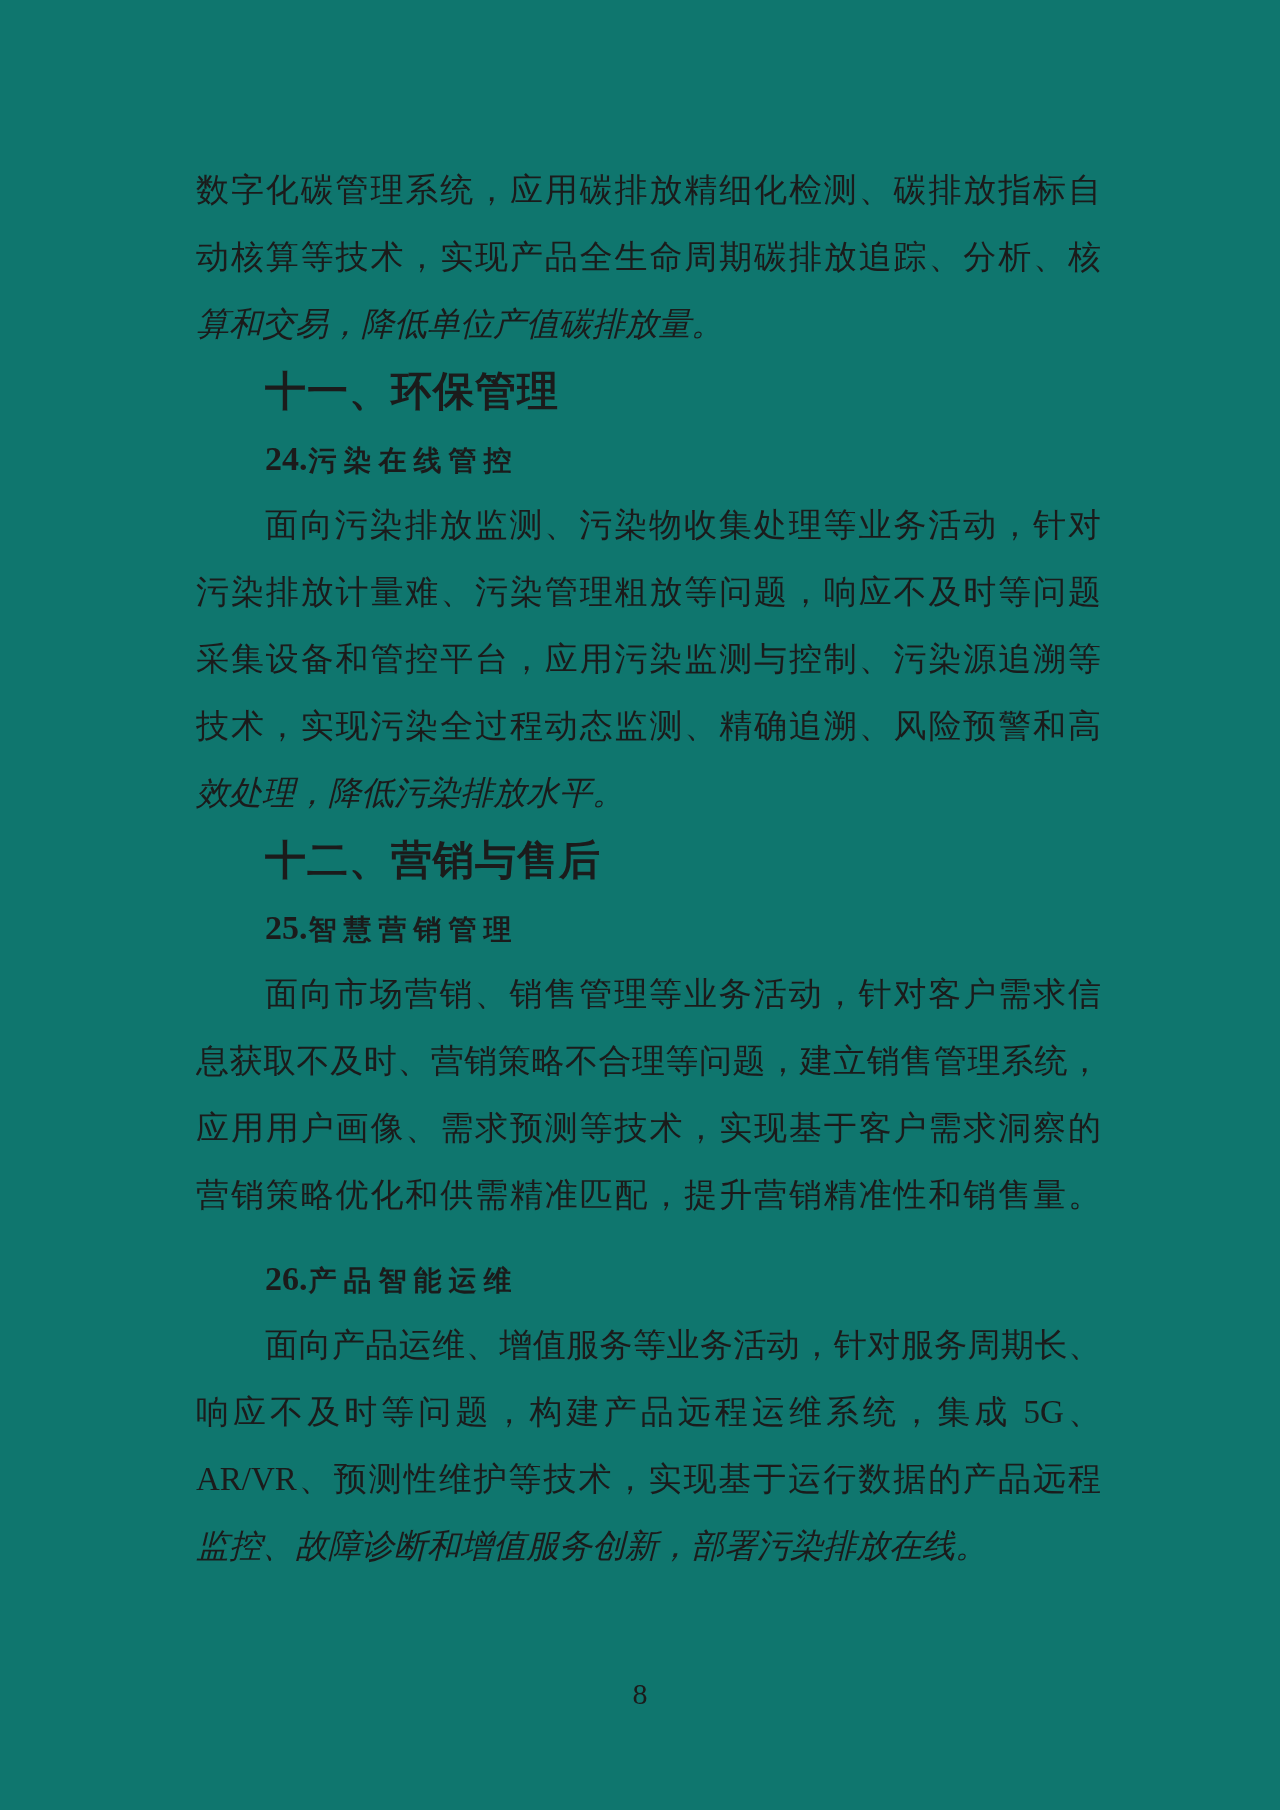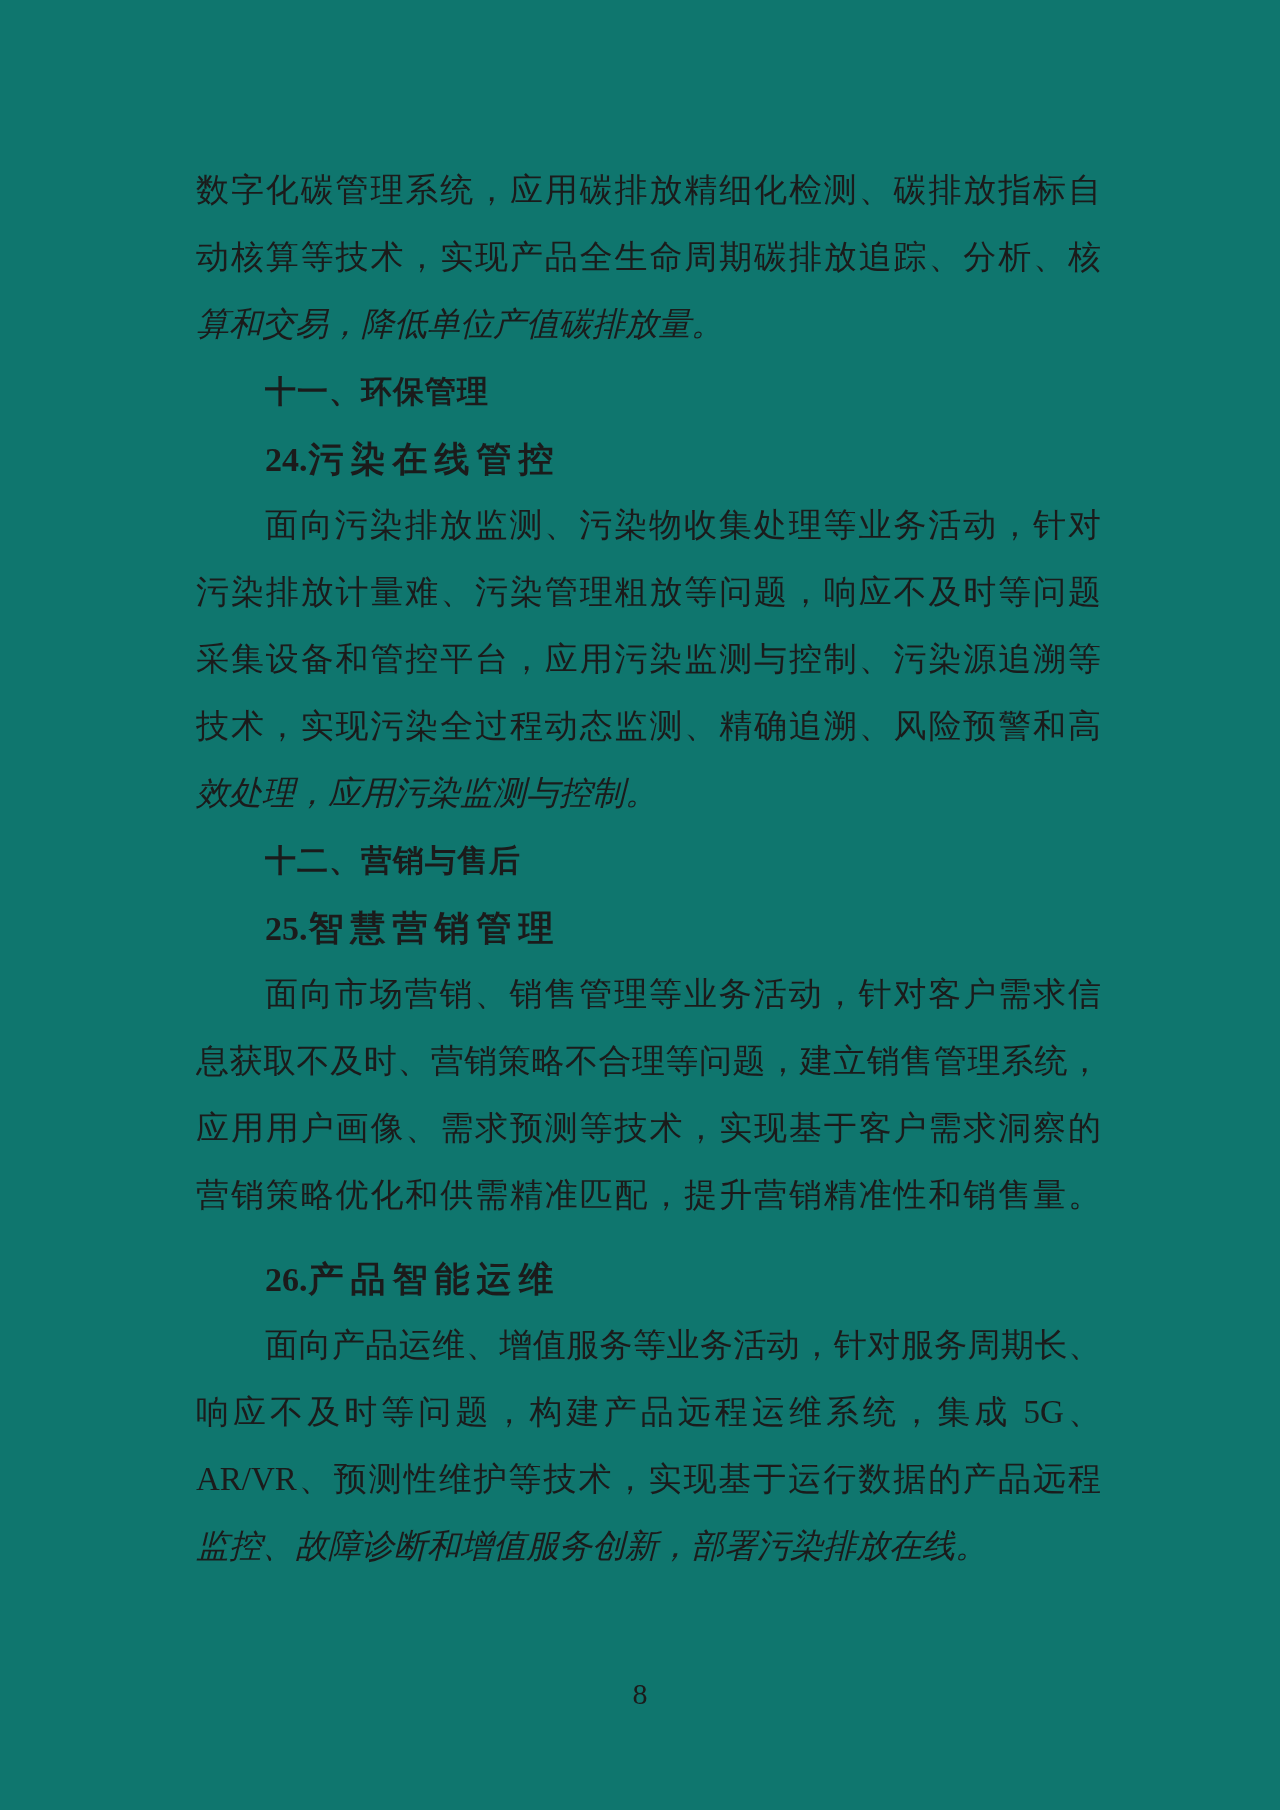--- a/index.html
+++ b/index.html
@@ -27,41 +27,41 @@
     color: #1b1b1b;
     text-align: justify;
     text-align-last: justify;
     overflow: hidden;
   }
   .line.indent { text-indent: 69px; }
   .line.endline { text-align: left; text-align-last: left; font-style: italic; }
   .line.heading {
     font-family: "Liberation Sans", "DejaVu Sans", sans-serif;
     font-weight: bold;
-    font-size: 31px;
+    font-size: 41px;
     letter-spacing: 1px;
     text-align: right;
     text-align-last: left;
     text-indent: 69px;
   }
   .line.item {
     text-align: left;
     text-align-last: left;
     text-indent: 69px;
   }
   .item-num {
     font-family: "Liberation Serif", "DejaVu Serif", serif;
     font-weight: bold;
     font-size: 34px;
     margin-right: 1px;
   }
   .item-title {
     font-family: Liberation Sans, sans-serif;
     font-weight: 600;
-    font-size: 35px;
+    font-size: 28px;
     letter-spacing: 7px;
   }
   .gap-before { margin-top: 16px; }
   .page-num {
     position: absolute;
     top: 1676px;
     left: 0;
     width: 100%;
     text-align: center;
     font-size: 30px;
@@ -83,21 +83,21 @@
     <div class="line heading">十一、环保管理</div>
 
     <div class="line item">
       <span class="item-num">24.</span><span class="item-title">污染在线管控</span>
     </div>
 
     <div class="line indent">面向污染排放监测、污染物收集处理等业务活动，针对</div>
     <div class="line">污染排放计量难、污染管理粗放等问题，响应不及时等问题</div>
     <div class="line">采集设备和管控平台，应用污染监测与控制、污染源追溯等</div>
     <div class="line">技术，实现污染全过程动态监测、精确追溯、风险预警和高</div>
-    <div class="line endline">效处理，应用污染监测与控制。</div>
+    <div class="line endline">效处理，降低污染排放水平。</div>
 
     <div class="line heading">十二、营销与售后</div>
 
     <div class="line item">
       <span class="item-num">25.</span><span class="item-title">智慧营销管理</span>
     </div>
 
     <div class="line indent">面向市场营销、销售管理等业务活动，针对客户需求信</div>
     <div class="line">息获取不及时、营销策略不合理等问题，建立销售管理系统，</div>
     <div class="line">应用用户画像、需求预测等技术，实现基于客户需求洞察的</div>

